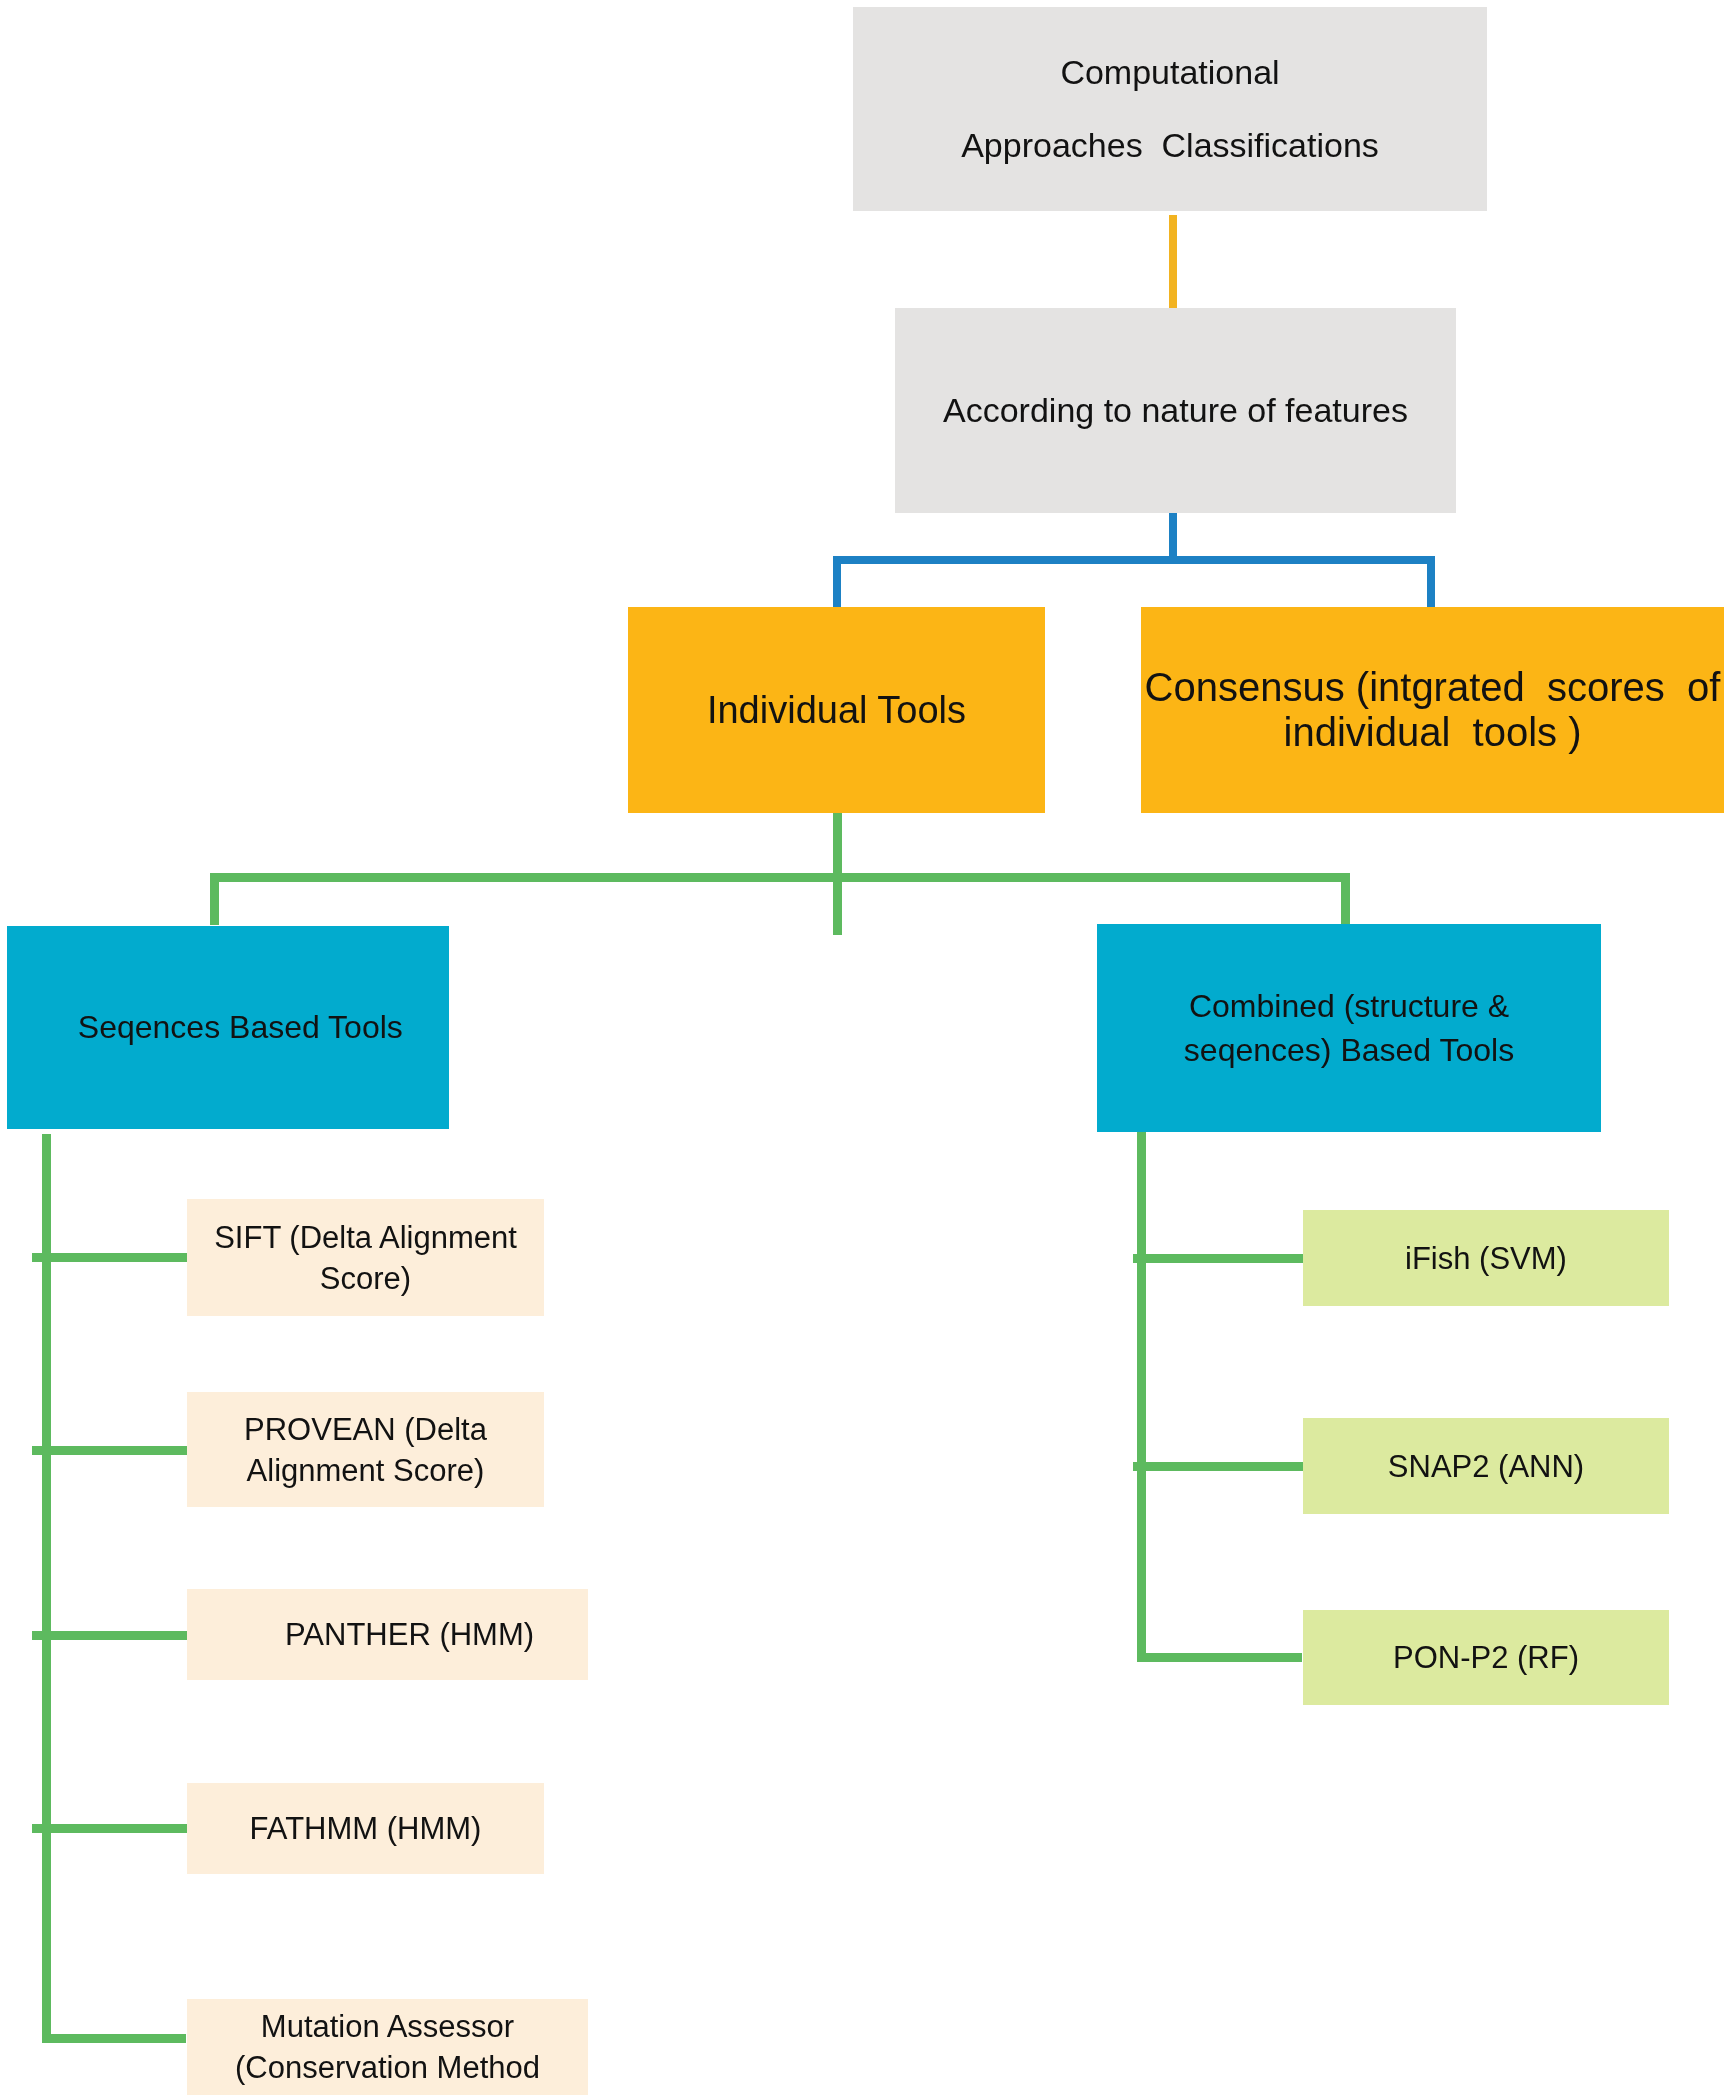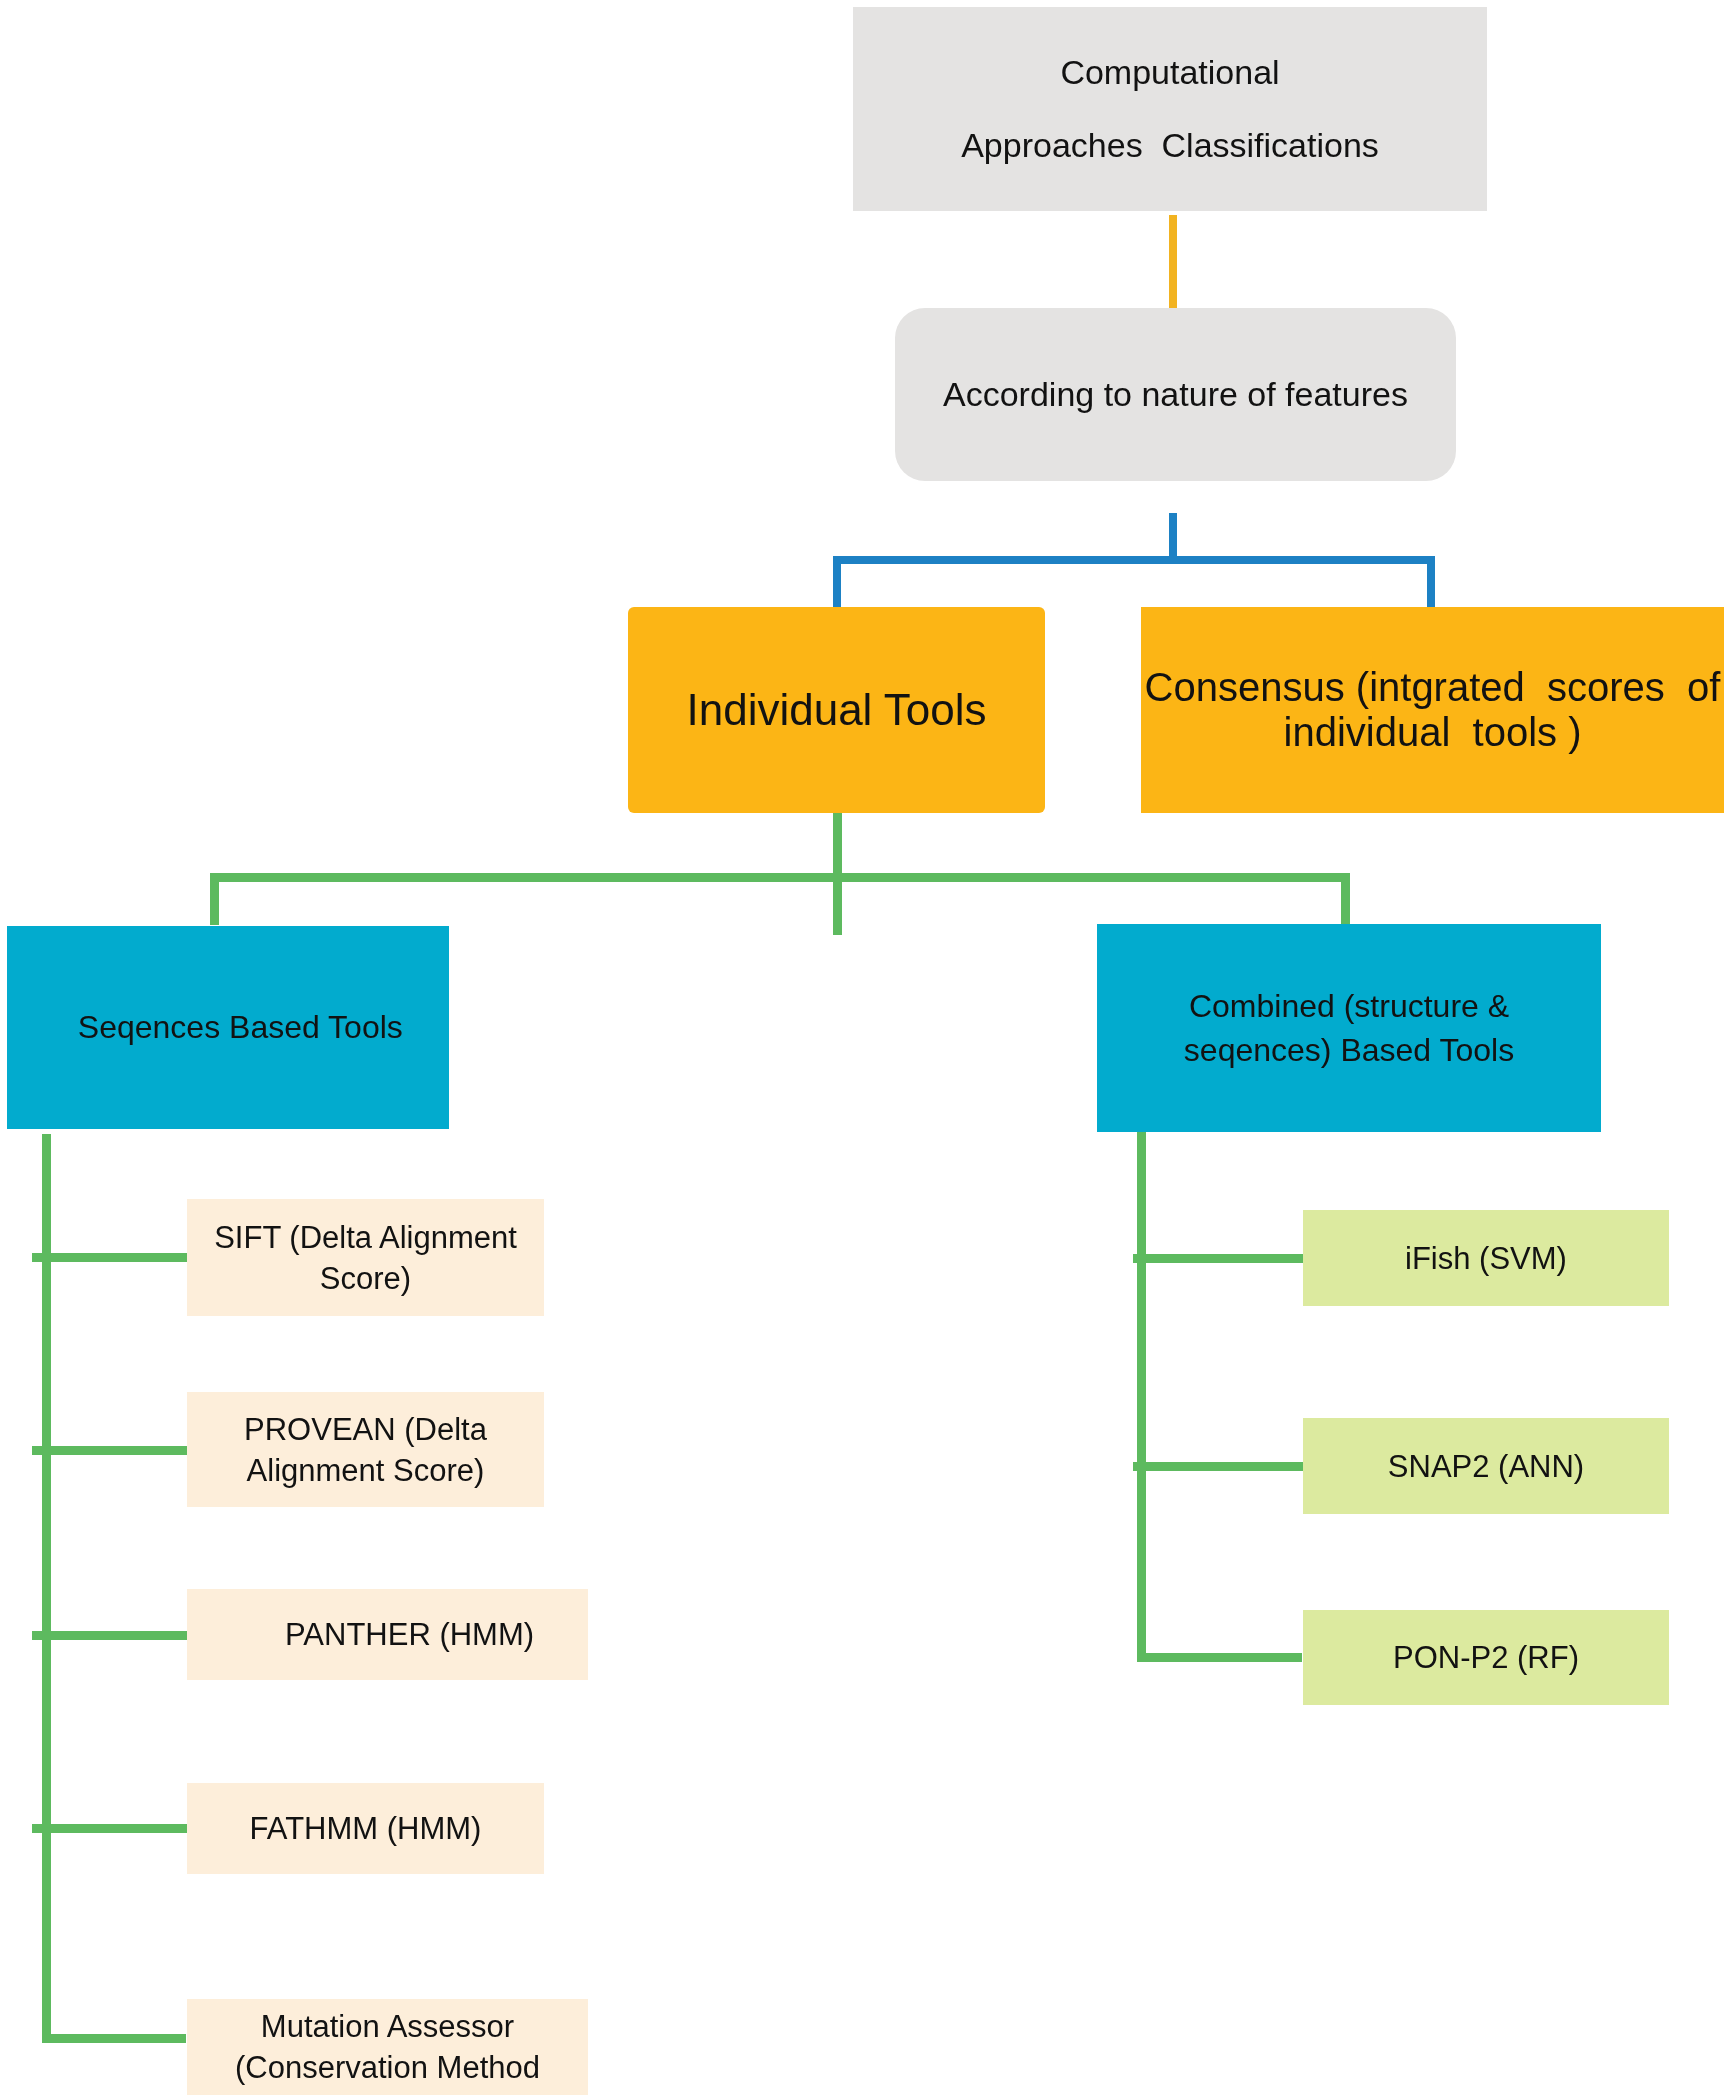--- a/index.html
+++ b/index.html
@@ -22,22 +22,22 @@
   }
   .box-label { white-space: pre-wrap; }
   .gray      { background: var(--gray); }
   .orange    { background: var(--orange); }
   .cyan      { background: var(--cyan); padding-left: 24px; }
   .cream     { background: var(--cream); }
   .leafgreen { background: var(--leafgreen); }
 
   .root-box      { left: 853px; top: 7.3px;  width: 634px; height: 204px; font-size: 34px; }
   .root-box .box-label { line-height: 73px; }
-  .nature-box    { left: 895px; top: 308px; width: 561px; height: 173px; font-size: 34px; border-radius: 30px; }
-  .individual-box{ left: 628px;  top: 607px; width: 417px; height: 206px; font-size: 44px; border-radius: 6px; }
+  .nature-box    { left: 895px; top: 308px; width: 561px; height: 205px; font-size: 34px; }
+  .individual-box{ left: 628px;  top: 607px; width: 417px; height: 206px; font-size: 38px; }
   .consensus-box { left: 1141px; top: 607px; width: 583px; height: 206px; font-size: 40px; }
   .consensus-box .box-label { line-height: 45px; }
   .sequence-box  { left: 7.3px;   top: 926px; width: 418px; height: 203px; font-size: 32px; }
   .structure-box { left: 628px;  top: 935px; width: 417px; height: 207px; font-size: 32px; }
   .combined-box  { left: 1097px; top: 924px; width: 504px; height: 208px; font-size: 32px;
                    padding: 0 44px; box-sizing: border-box; }
   .combined-box .box-label { line-height: 44px; }
 
   .leaf { font-size: 31px; }
   .leaf .box-label { line-height: 41px; }

